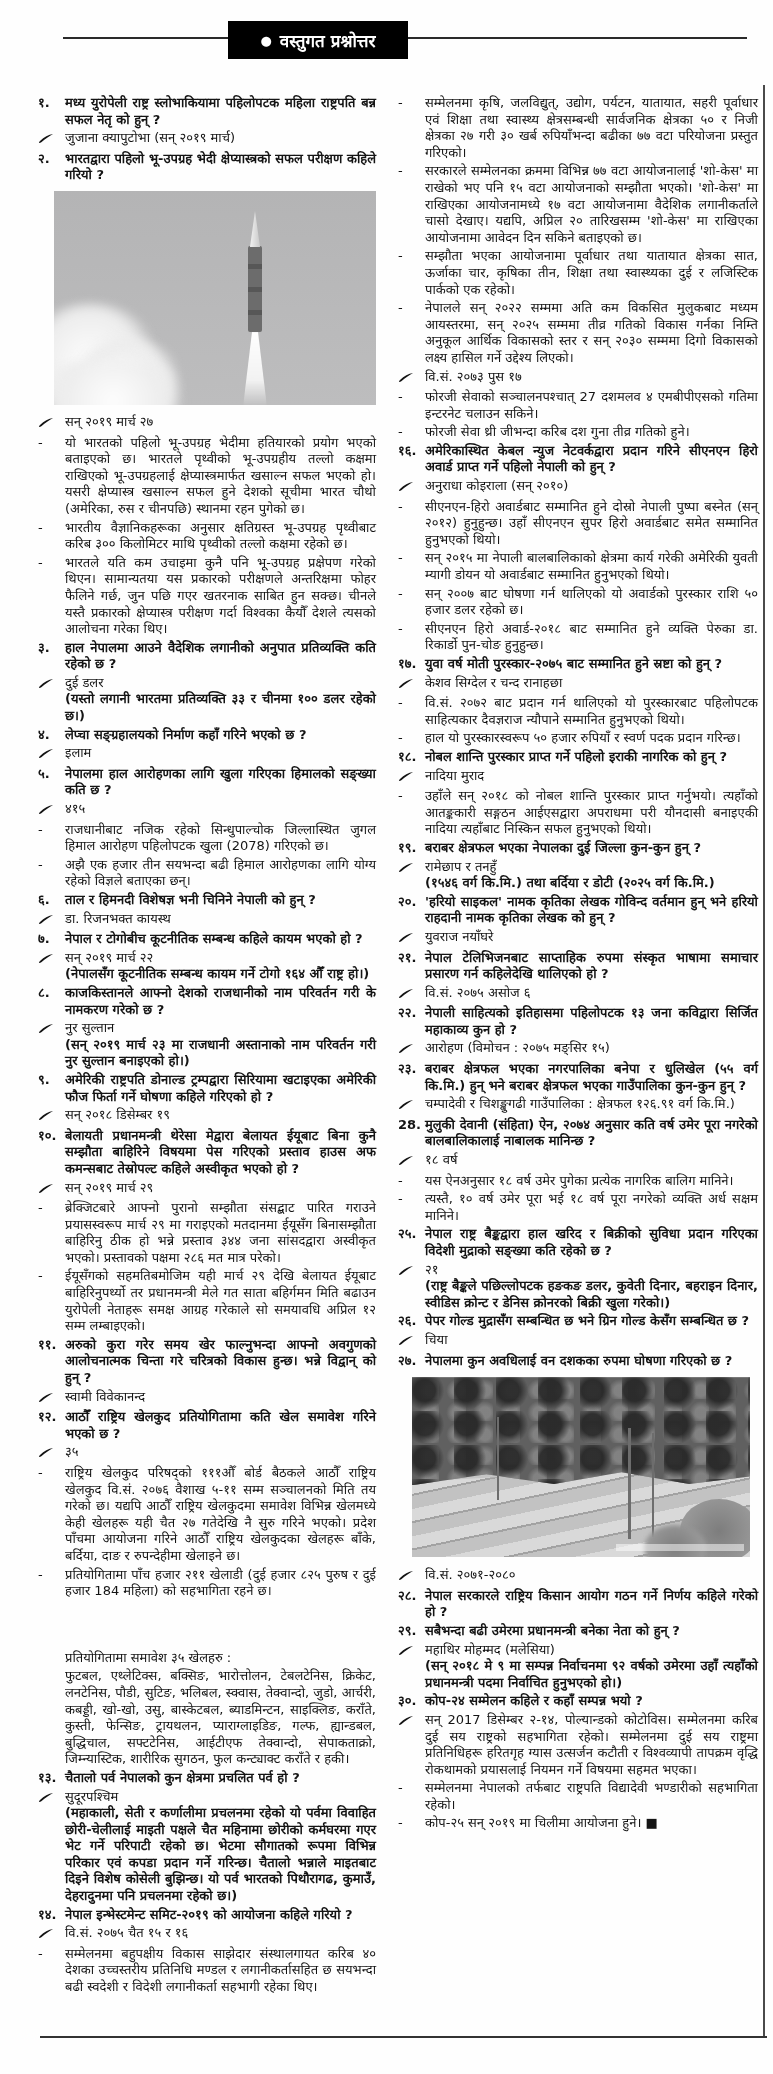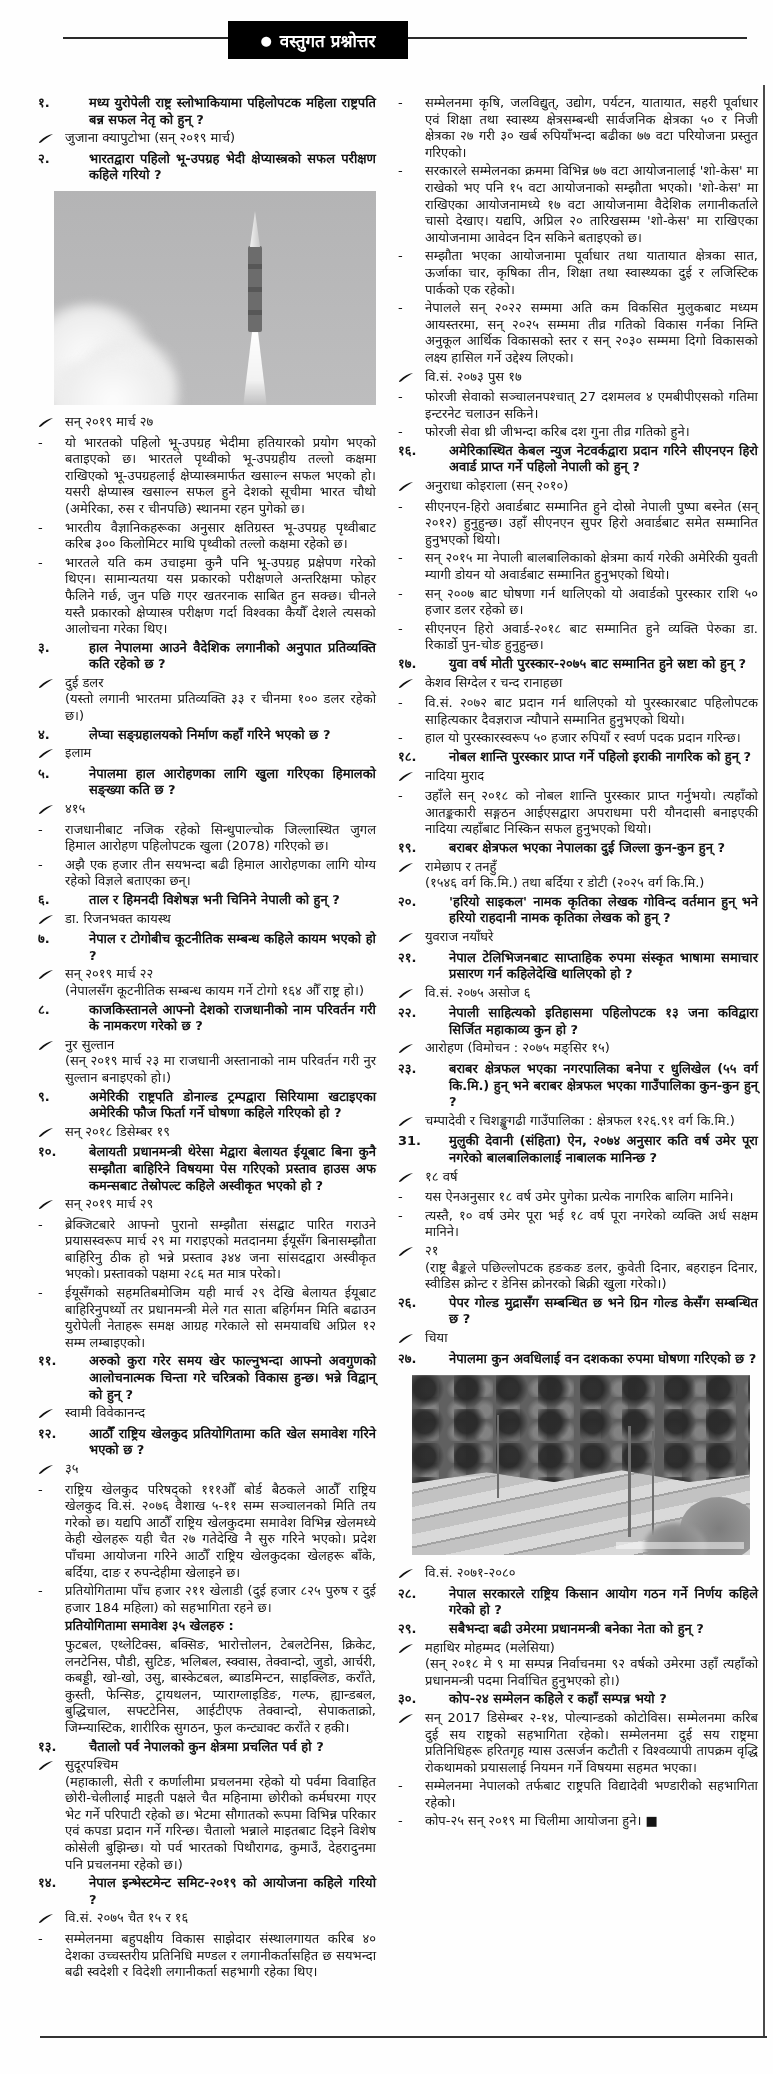--- a/index.html
+++ b/index.html
@@ -12,23 +12,23 @@
              font-weight:bold;font-size:17px;}
   .title-bullet{font-size:13px;line-height:1;}
   
   .col{position:absolute;top:95px;font-size:13px;line-height:16.6px;}
   .col-left{left:38px;width:338px;}
   .col-right{left:398px;width:360px;}
   .row{display:grid;grid-template-columns:27px 1fr;margin:0 0 2px 0;}
   .row .marker{font-weight:bold;}
   .row.dash .marker{font-weight:normal;}
   .row .txt{text-align:justify;}
-  .row.q .txt{font-weight:bold;margin-left:24px;}
-  .row.sub .txt{font-weight:bold;}
-  .note{font-weight:normal;text-align:justify;}
+  .row.q .txt{font-weight:bold;}
+  .row.sub .txt{font-weight:normal;margin-top:48px;}
+  .note{font-weight:bold;text-align:justify;}
   .marker svg{margin-top:3px;}
   
   .page-edge-rule{position:absolute;left:763px;top:85px;width:2px;height:1953px;background:#4a4a4a;}
   .footer-rule{position:absolute;left:40px;top:2036px;width:727px;height:2px;background:#333;}
   
   .photo{position:relative;overflow:hidden;}
   .rocket{width:322px;height:214px;margin:7px 0 9px 16px;background:linear-gradient(180deg,#b4b4b5,#bdbdbe);}
   .rocket .nose{position:absolute;left:196px;top:20px;width:10px;height:36px;
       background:linear-gradient(90deg,#f1f1f1,#c9c9c9);clip-path:polygon(50% 0,100% 100%,0 100%);}
   .rocket .mbody{position:absolute;left:194px;top:55px;width:14px;height:86px;border-radius:2px;
@@ -422,37 +422,41 @@
         <div class="txt">बराबर क्षेत्रफल भएका नगरपालिका बनेपा र धुलिखेल (५५ वर्ग कि.मि.) हुन् भने बराबर क्षेत्रफल भएका गाउँपालिका कुन-कुन हुन् ?</div>
       </div>
       <div class="row a">
         <span class="marker"><svg viewBox="0 0 18 12" width="16" height="11" aria-hidden="true">
             <path d="M17 1C12 1.6 6.5 4.6 2.6 8.6L1 11l3.1-1C8 6.6 12.5 3.4 17 1Z" fill="#141414"></path>
             <path d="M1 11l1.4-2.4L4.1 10Z" fill="#141414"></path>
           </svg></span>
         <div class="txt">चम्पादेवी र चिशङ्खुगढी गाउँपालिका : क्षेत्रफल १२६.९१ वर्ग कि.मि.)</div>
       </div>
       <div class="row q">
-        <span class="marker">31.</span>
+        <span class="marker">28.</span>
         <div class="txt">मुलुकी देवानी (संहिता) ऐन, २०७४ अनुसार कति वर्ष उमेर पूरा नगरेको बालबालिकालाई नाबालक मानिन्छ ?</div>
       </div>
       <div class="row a">
         <span class="marker"><svg viewBox="0 0 18 12" width="16" height="11" aria-hidden="true">
             <path d="M17 1C12 1.6 6.5 4.6 2.6 8.6L1 11l3.1-1C8 6.6 12.5 3.4 17 1Z" fill="#141414"></path>
             <path d="M1 11l1.4-2.4L4.1 10Z" fill="#141414"></path>
           </svg></span>
         <div class="txt">१८ वर्ष</div>
       </div>
       <div class="row dash">
         <span class="marker">-</span>
         <div class="txt">यस ऐनअनुसार १८ वर्ष उमेर पुगेका प्रत्येक नागरिक बालिग मानिने।</div>
       </div>
       <div class="row dash">
         <span class="marker">-</span>
         <div class="txt">त्यस्तै, १० वर्ष उमेर पूरा भई १८ वर्ष पूरा नगरेको व्यक्ति अर्ध सक्षम मानिने।</div>
+      </div>
+      <div class="row q">
+        <span class="marker">२५.</span>
+        <div class="txt">नेपाल राष्ट्र बैङ्कद्वारा हाल खरिद र बिक्रीको सुविधा प्रदान गरिएका विदेशी मुद्राको सङ्ख्या कति रहेको छ ?</div>
       </div>
       <div class="row a">
         <span class="marker"><svg viewBox="0 0 18 12" width="16" height="11" aria-hidden="true">
             <path d="M17 1C12 1.6 6.5 4.6 2.6 8.6L1 11l3.1-1C8 6.6 12.5 3.4 17 1Z" fill="#141414"></path>
             <path d="M1 11l1.4-2.4L4.1 10Z" fill="#141414"></path>
           </svg></span>
         <div class="txt">२१<div class="note">(राष्ट्र बैङ्कले पछिल्लोपटक हङकङ डलर, कुवेती दिनार, बहराइन दिनार, स्वीडिस क्रोन्ट र डेनिस क्रोनरको बिक्री खुला गरेको।)</div></div>
       </div>
       <div class="row q">
         <span class="marker">२६.</span>

